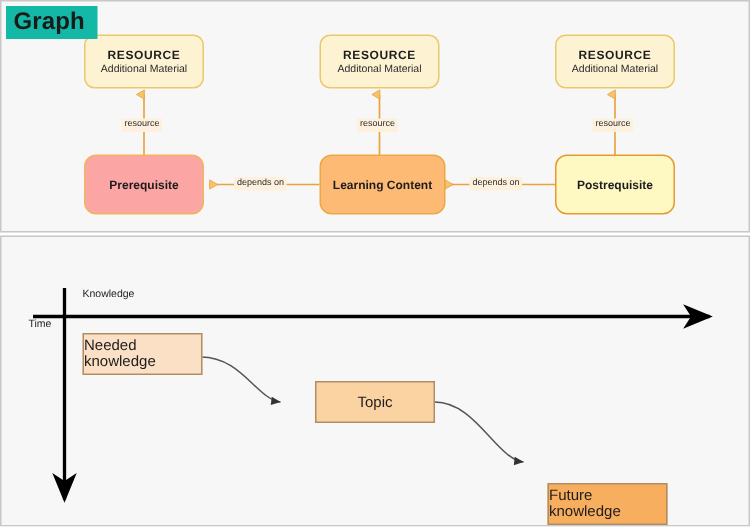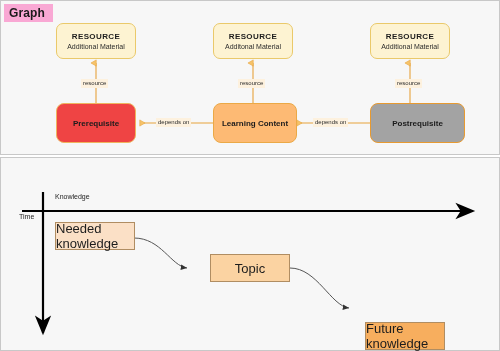--- a/index.html
+++ b/index.html
@@ -28,23 +28,23 @@
   }
   #path-panel {
     top: 157px;
     width: 500px;
     height: 194px;
   }
   .panel-title {
     position: absolute;
     top: 3px;
     left: 3px;
-    background: #f9a8d4;
+    background: #14b8a6;
     padding: 2px 8px 2px 5px;
-    font-size: 12px;
+    font-size: 16px;
     font-weight: bold;
     color: #1a1a1a;
     letter-spacing: 0.1px;
     z-index: 5;
   }
   .canvas {
     position: absolute;
     inset: 0;
   }
   .node {
@@ -79,54 +79,54 @@
     width: 80px;
     height: 36px;
     border-radius: 7px;
     background: #fdf3d2;
     border: 1.2px solid #eac96a;
   }
   .prereq-node {
     width: 80px;
     height: 40px;
     border-radius: 8px;
-    background: #ef4444;
+    background: #fca5a5;
     border: 1.2px solid #efb55e;
   }
   .content-node {
     width: 84px;
     height: 40px;
     border-radius: 8px;
     background: #fdba74;
     border: 1.2px solid #eba946;
   }
   .postreq-node {
-    width: 95px;
+    width: 80px;
     height: 40px;
     border-radius: 8px;
-    background: #a3a3a3;
+    background: #fef9c3;
     border: 1.2px solid #e79a31;
   }
   .edge-label {
     position: absolute;
     font-size: 6px;
     color: #2d2d2d;
     background: #fdf1de;
     padding: 0 2px;
     line-height: 9px;
     z-index: 4;
     white-space: nowrap;
   }
   .pbox {
     position: absolute;
     box-sizing: border-box;
     display: flex;
     align-items: center;
     justify-content: center;
-    font-size: 13px;
+    font-size: 10px;
     color: #1d1d1d;
     z-index: 3;
   }
   .pbox-1 {
     background: #fbe0c6;
     border: 1.2px solid #b08d62;
   }
   .pbox-2 {
     background: #fbd3a2;
     border: 1.2px solid #b08d62;

